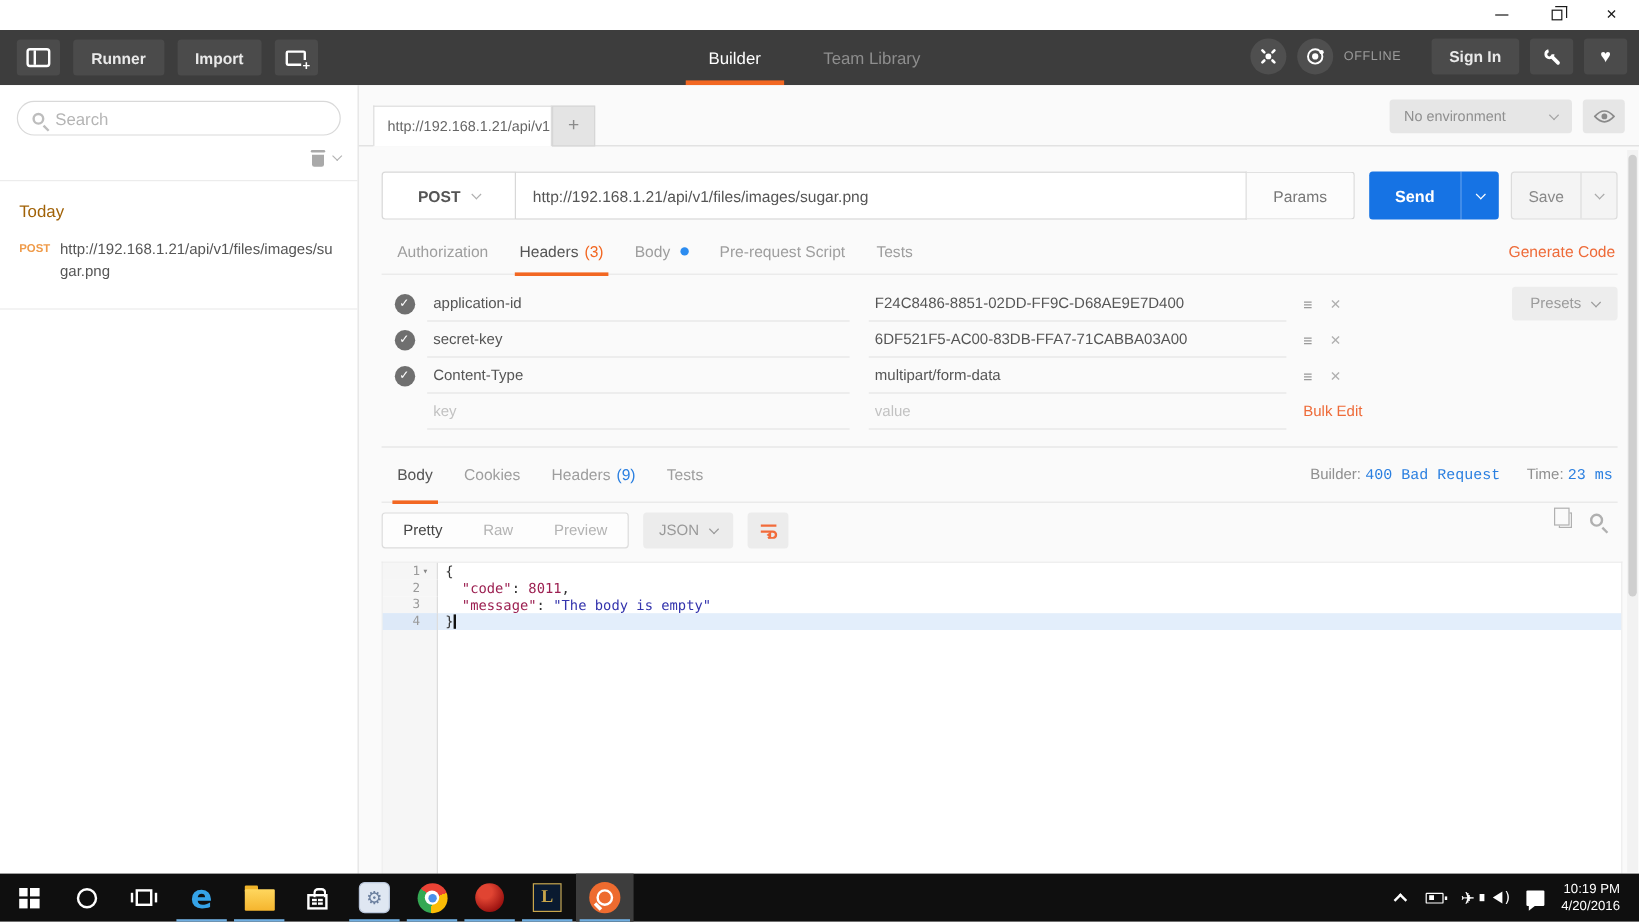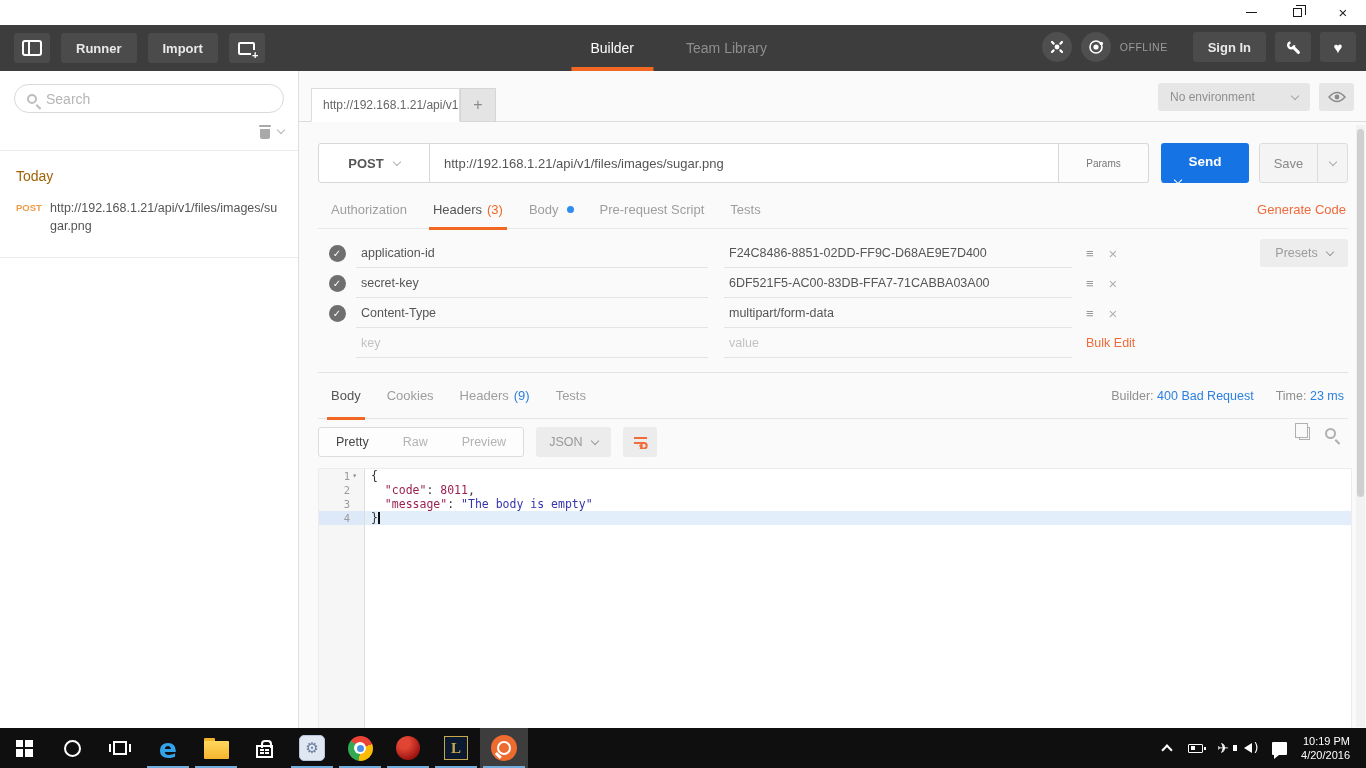--- a/index.html
+++ b/index.html
@@ -70,23 +70,23 @@
   .env-select .chev { margin-left:auto; color:#a5a5a5; }
   .eye-btn { position:absolute; right:12px; top:12px; height:28px; width:35px; background:#e6e6e6; border-radius:3px; display:flex; align-items:center; justify-content:center; }
 
   .builder { padding:0 18px 0 19px; }
 
   .url-row { margin-top:21px; display:flex; height:40px; }
   .method-select { width:112px; background:#fff; border:1px solid #d8d8d8; border-radius:3px 0 0 3px; display:flex; align-items:center; justify-content:center; gap:10px;
                    font-size:13px; font-weight:bold; color:#555; }
   .method-select .chev { color:#b0b0b0; }
   .url-input { flex:1; border:1px solid #d8d8d8; border-left:none; background:#fff; font-size:13px; color:#555; padding:0 14px; outline:none; font-family:"Liberation Sans",sans-serif; }
-  .params-btn { width:90px; border:1px solid #d8d8d8; border-left:none; border-radius:0 3px 3px 0; background:#fcfcfc; color:#777; font-size:10px;
+  .params-btn { width:90px; border:1px solid #d8d8d8; border-left:none; border-radius:0 3px 3px 0; background:#fcfcfc; color:#777; font-size:13px;
                 display:flex; align-items:center; justify-content:center; }
-  .send-btn { margin-left:12px; width:88px; background:#1673e4; border-radius:3px; display:flex; color:#fff;flex-direction:column; }
+  .send-btn { margin-left:12px; width:108px; background:#1673e4; border-radius:3px; display:flex; color:#fff; }
   .send-main { flex:1; display:flex; align-items:center; justify-content:center; font-size:13.5px; font-weight:bold; }
   .send-caret { width:32px; border-left:1px solid rgba(255,255,255,.3); display:flex; align-items:center; justify-content:center; }
   .save-btn { margin-left:10px; display:flex; border:1px solid #dcdcdc; border-radius:3px; background:#f4f4f4; color:#888; }
   .save-main { width:57px; display:flex; align-items:center; justify-content:center; font-size:13px; }
   .save-caret { width:30px; border-left:1px solid #dcdcdc; display:flex; align-items:center; justify-content:center; color:#aaa; }
 
   .req-tabs { display:flex; align-items:center; margin-top:8px; height:38px; border-bottom:1px solid #e8e8e8; font-size:13px; color:#9e9e9e; }
   .rtab { padding:0 13px; height:38px; display:flex; align-items:center; gap:5px; position:relative; }
   .rtab.active { color:#555; }
   .rtab.active::after { content:""; position:absolute; left:9px; right:9px; bottom:-1px; height:3px; background:#f26722; }
@@ -110,21 +110,21 @@
   .presets-btn { position:absolute; right:0; top:1px; height:28px; width:88px; background:#ededed; border-radius:3px; color:#9b9b9b; font-size:12.5px;
                  display:flex; align-items:center; justify-content:center; gap:9px; }
   .bulk-edit { margin-left:14px; color:#ee6b39; font-size:12.5px; }
 
   .resp { margin-top:14px; border-top:1px solid #e3e3e3; }
   .resp-tabs { display:flex; align-items:center; height:46px; border-bottom:1px solid #e6e6e6; font-size:13px; color:#9e9e9e; }
   .resp-tabs .rtab { height:46px; }
   .resp-tabs .rtab.active::after { bottom:-1px; }
   .resp-meta { margin-left:auto; display:flex; gap:22px; font-size:12.5px; padding-right:4px; }
   .meta-label { color:#8f8f8f; }
-  .meta-value { color:#2a7fe0; }
+  .meta-value { color:#2a7fe0;font-family:Liberation Mono, monospace; }
 
   .resp-controls { display:flex; align-items:flex-start; margin-top:8px; height:32px; gap:12px; }
   .view-group { display:flex; border:1px solid #dcdcdc; border-radius:3px; height:30px; background:#fdfdfd; overflow:hidden; font-size:12.5px; }
   .view-seg { padding:0 17px; display:flex; align-items:center; color:#b3b3b3; }
   .view-seg.active { color:#444; }
   .json-select { height:30px; background:#ececec; border-radius:3px; padding:0 13px; color:#999; font-size:12.5px; display:flex; align-items:center; gap:10px; }
   .wrap-btn { height:30px; width:34px; background:#ececec; border-radius:3px; display:flex; align-items:center; justify-content:center; }
   .resp-right-icons { margin-left:auto; display:flex; align-items:center; gap:15px; padding-right:12px; }
   .copy-glyph { width:11px; height:13px; border:1.5px solid #b0b0b0; position:relative; background:#fafafa; }
   .copy-glyph::before { content:""; position:absolute; left:-5px; top:-5px; width:11px; height:13px; border:1.5px solid #b0b0b0; background:#fafafa; }

